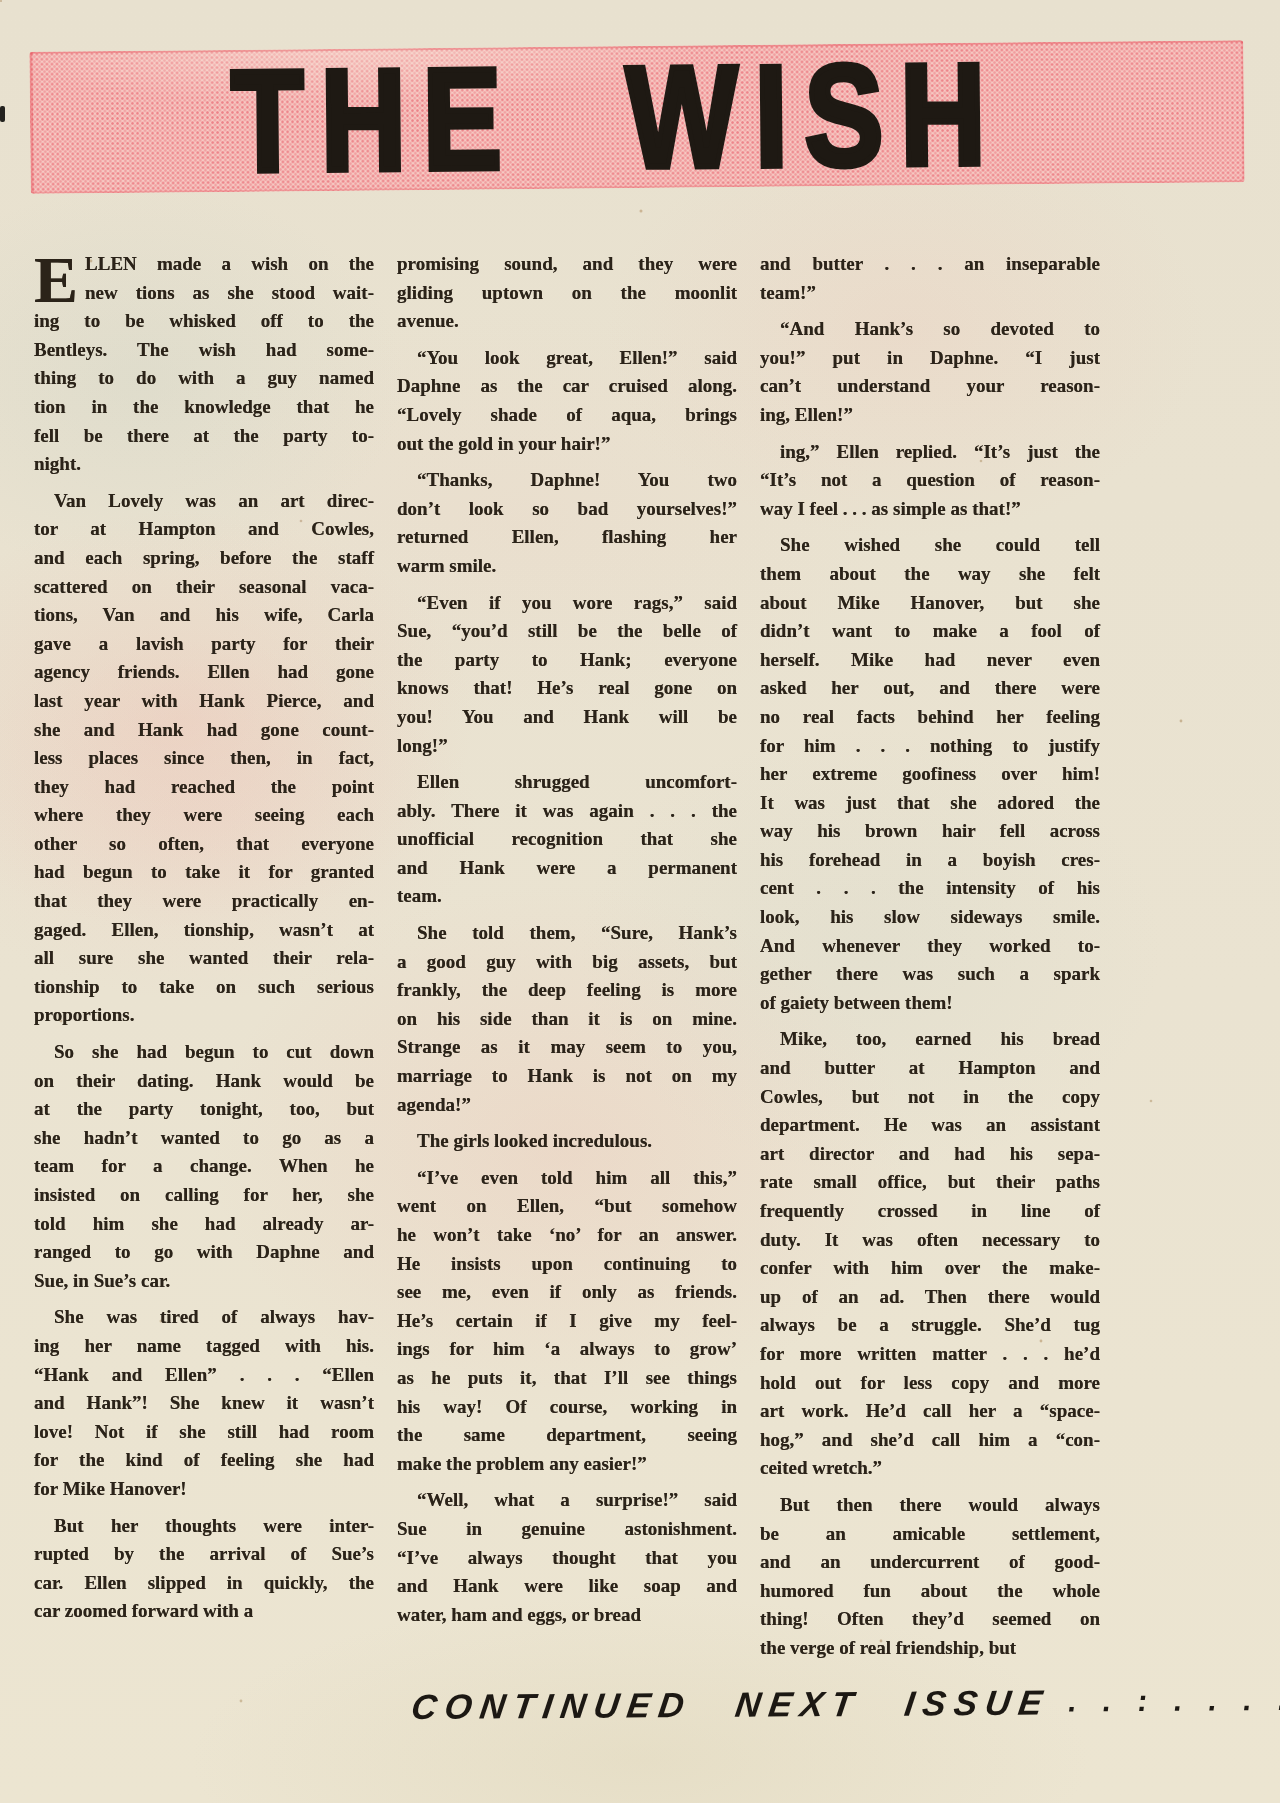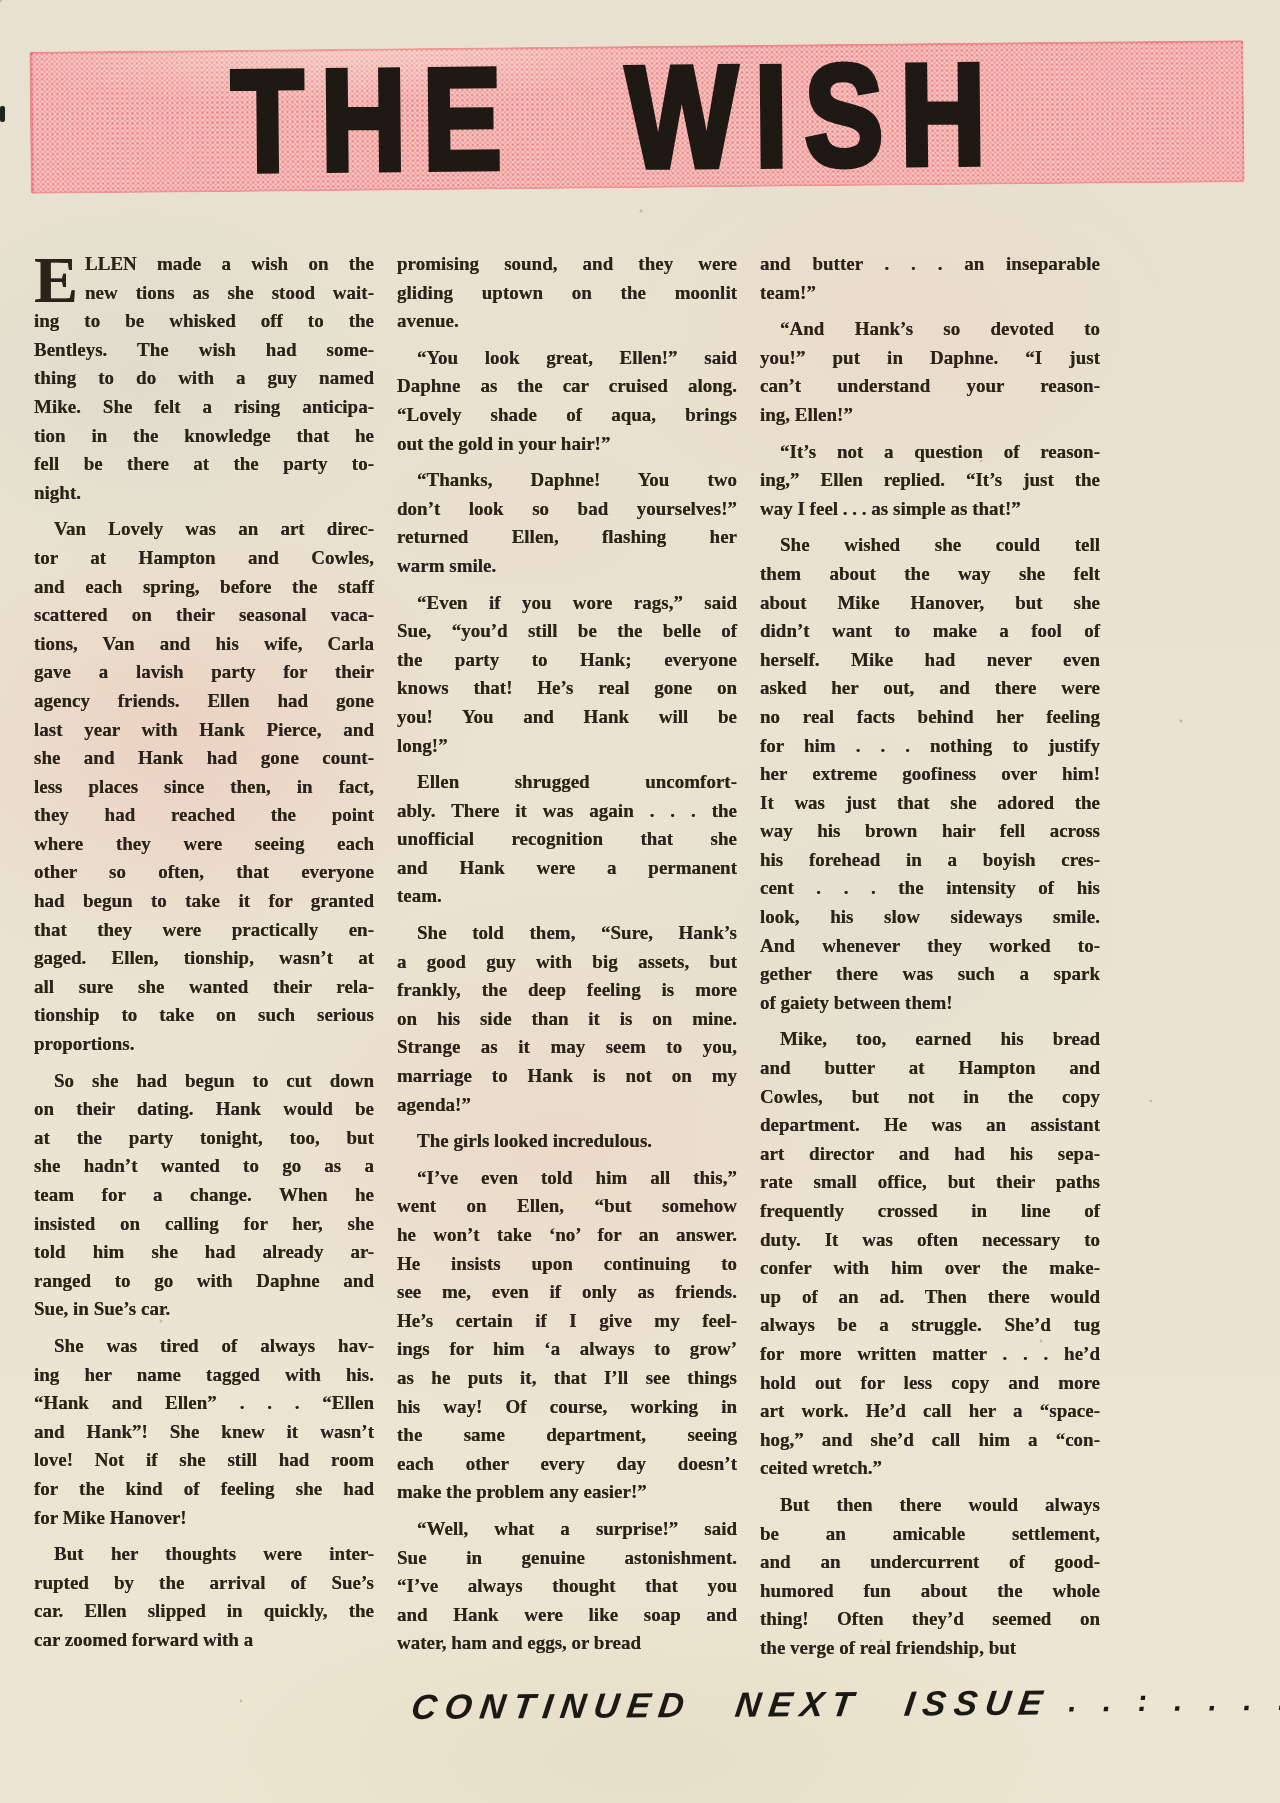--- a/index.html
+++ b/index.html
@@ -120,21 +120,20 @@
 
   <div class="columns">
     <div class="col">
         <div class="para has-drop">
           <span class="dropcap">E</span>
           <div class="line">LLEN made a wish on the</div>
           <div class="line">new tions as she stood wait-</div>
           <div class="line">ing to be whisked off to the</div>
           <div class="line">Bentleys. The wish had some-</div>
           <div class="line">thing to do with a guy named</div>
-          <div class="line">Mike. She felt a rising anticipa-</div>
           <div class="line">tion in the knowledge that he</div>
           <div class="line">fell be there at the party to-</div>
           <div class="line last">night.</div>
         </div>
         <div class="para indent">
           <div class="line">Van Lovely was an art direc-</div>
           <div class="line">tor at Hampton and Cowles,</div>
           <div class="line">and each spring, before the staff</div>
           <div class="line">scattered on their seasonal vaca-</div>
           <div class="line">tions, Van and his wife, Carla</div>
@@ -229,21 +228,20 @@
           <div class="line">“I’ve even told him all this,”</div>
           <div class="line">went on Ellen, “but somehow</div>
           <div class="line">he won’t take ‘no’ for an answer.</div>
           <div class="line">He insists upon continuing to</div>
           <div class="line">see me, even if only as friends.</div>
           <div class="line">He’s certain if I give my feel-</div>
           <div class="line">ings for him ‘a always to grow’</div>
           <div class="line">as he puts it, that I’ll see things</div>
           <div class="line">his way! Of course, working in</div>
           <div class="line">the same department, seeing</div>
-          <div class="line">each other every day doesn’t</div>
           <div class="line last">make the problem any easier!”</div>
         </div>
         <div class="para indent">
           <div class="line">“Well, what a surprise!” said</div>
           <div class="line">Sue in genuine astonishment.</div>
           <div class="line">“I’ve always thought that you</div>
           <div class="line">and Hank were like soap and</div>
           <div class="line last">water, ham and eggs, or bread</div>
         </div>
       </div>
@@ -252,22 +250,22 @@
           <div class="line">and butter . . . an inseparable</div>
           <div class="line last">team!”</div>
         </div>
         <div class="para indent">
           <div class="line">“And Hank’s so devoted to</div>
           <div class="line">you!” put in Daphne. “I just</div>
           <div class="line">can’t understand your reason-</div>
           <div class="line last">ing, Ellen!”</div>
         </div>
         <div class="para indent">
+          <div class="line">ing,” Ellen replied. “It’s just the</div>
           <div class="line">“It’s not a question of reason-</div>
-          <div class="line">ing,” Ellen replied. “It’s just the</div>
           <div class="line last">way I feel . . . as simple as that!”</div>
         </div>
         <div class="para indent">
           <div class="line">She wished she could tell</div>
           <div class="line">them about the way she felt</div>
           <div class="line">about Mike Hanover, but she</div>
           <div class="line">didn’t want to make a fool of</div>
           <div class="line">herself. Mike had never even</div>
           <div class="line">asked her out, and there were</div>
           <div class="line">no real facts behind her feeling</div>

